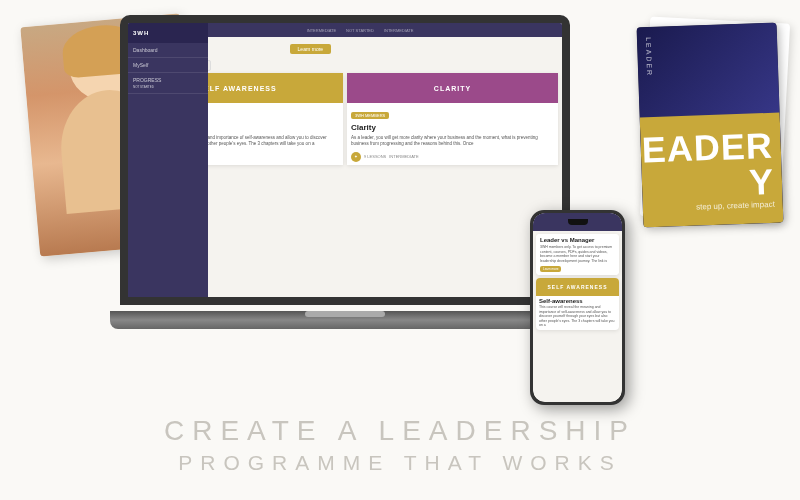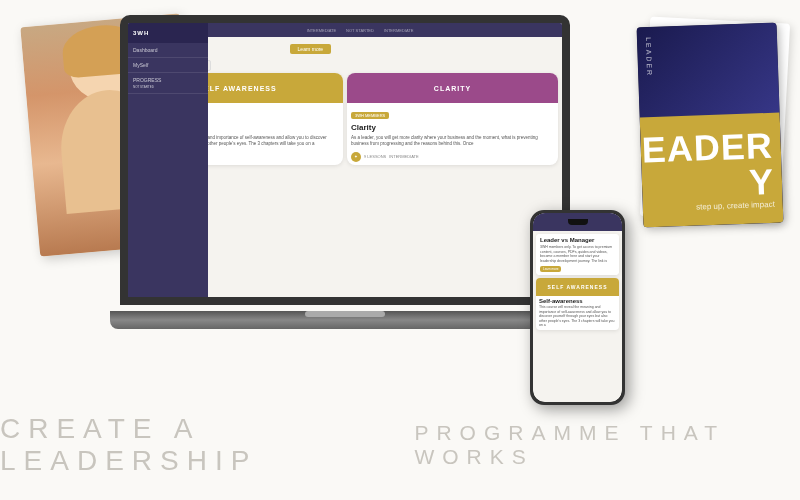--- a/index.html
+++ b/index.html
@@ -22,21 +22,21 @@
 
     
     .bottom-text {
       position: absolute;
       bottom: 0;
       left: 0;
       right: 0;
       height: 110px;
       background: #faf9f6;
       display: flex;
-      flex-direction: row;
+      flex-direction: column;
       align-items: center;
       justify-content: center;
       gap: 4px;
     }
 
     .bottom-text h1 {
       font-size: 28px;
       font-weight: 300;
       letter-spacing: 8px;
       color: #c8c5be;
@@ -175,21 +175,21 @@
     }
 
     .cards-row {
       display: flex;
       gap: 4px;
     }
 
     .course-card {
       flex: 1;
       background: #fff;
-      border-radius: 8px;
+      border-radius: 0;
       overflow: hidden;
       box-shadow: 0 1px 4px rgba(0,0,0,0.1);
     }
 
     .card-header-gold {
       height: 30px;
       background: #c8a83a;
       display: flex;
       align-items: center;
       justify-content: center;

